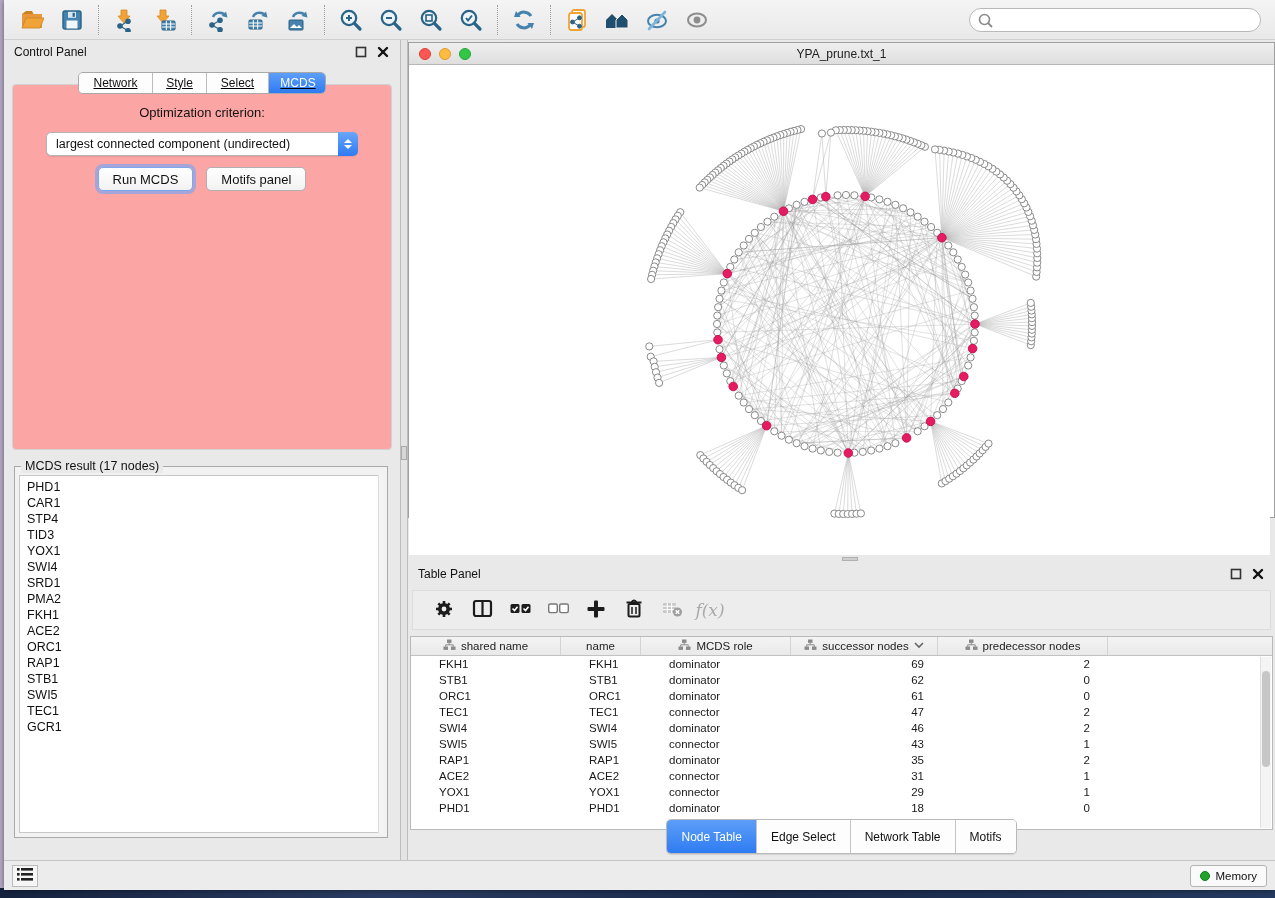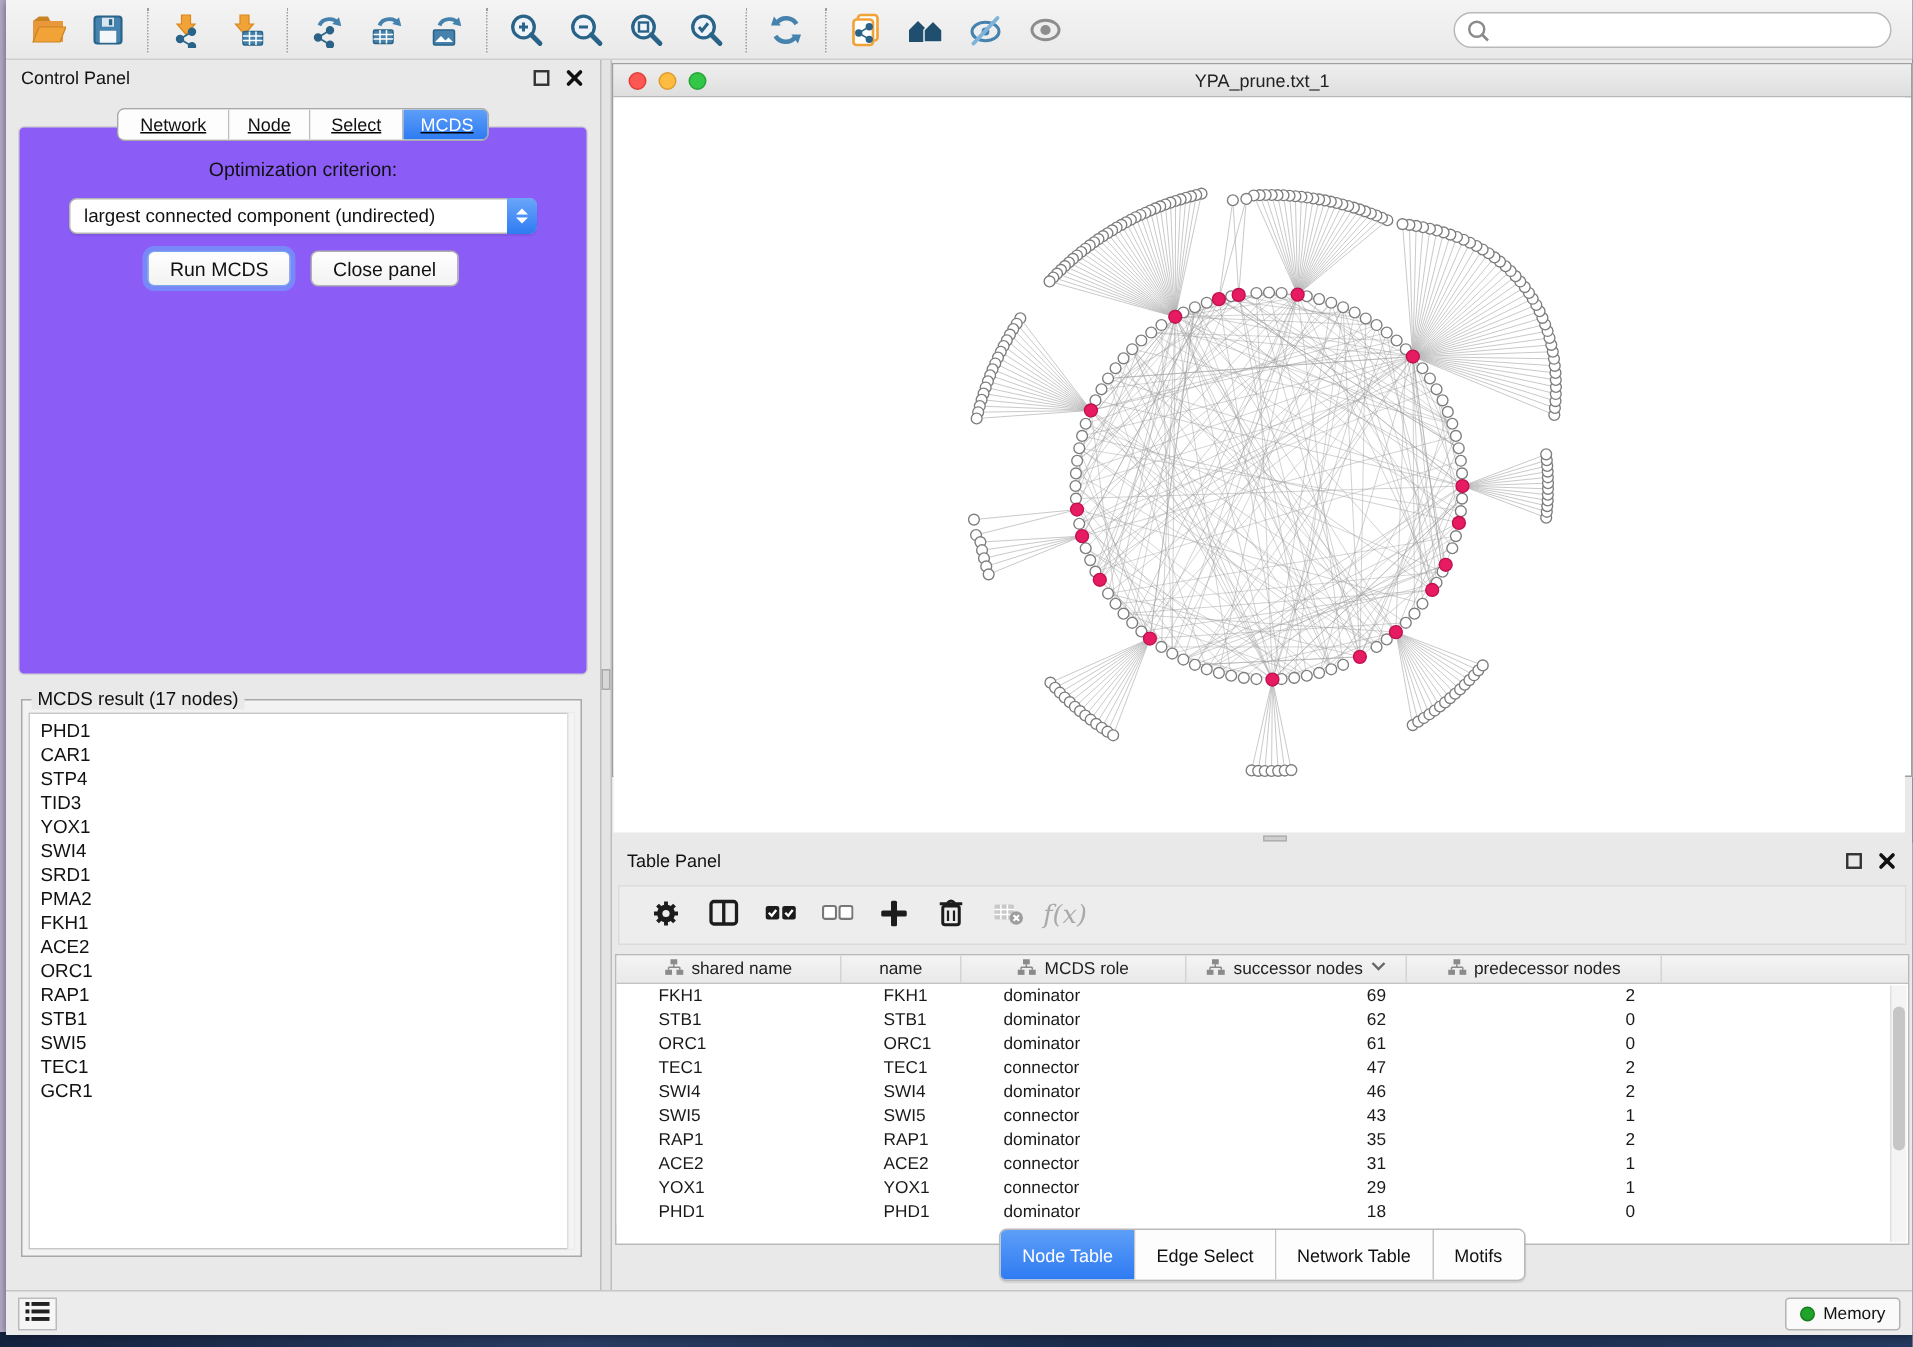--- a/index.html
+++ b/index.html
@@ -35,21 +35,21 @@
   .win-ctl { width:14px; height:14px; display:flex; align-items:center; justify-content:center; cursor:pointer; }
 
   .cp-tabs { display:flex; width:248px; margin:8px auto 0 auto; height:22px;
       border:1px solid #a8a8a8; border-radius:5px; background:#fff; overflow:hidden; position:relative; z-index:2;text-decoration:underline; }
   .cp-tab { flex:none; display:flex; align-items:center; justify-content:center; font-size:12px;
       color:#111; border-right:1px solid #bcbcbc; cursor:pointer; background:#fdfdfd; }
   .cp-tab:last-child { border-right:none; }
   .cp-tab.selected { background:linear-gradient(#5d9ef8,#2e7bf2); color:#fff; }
 
   .cp-inner { position:absolute; left:8px; right:8px; top:44px; height:366px;
-      background:#8b5cf6; border:1px solid #d2d2d2; border-radius:4px; }
+      background:#fca5a5; border:1px solid #d2d2d2; border-radius:4px; }
   .opt-label { text-align:center; margin-top:20px; font-size:13px; color:#111; }
   .dropdown { position:relative; width:312px; height:24px; margin:12px auto 0 auto; background:#fff;
       border:1px solid #b5b5b5; border-radius:5px; display:flex; align-items:center; cursor:pointer;
       box-shadow:0 1px 1px rgba(0,0,0,.08); }
   .dropdown-value { flex:1; font-size:12.5px; padding-left:9px; color:#111; white-space:nowrap; }
   .dropdown-stepper { width:20px; height:24px; margin:-1px -1px -1px 0; border-radius:0 5px 5px 0;
       background:linear-gradient(#6aa6f9,#2e7bf2); display:flex; flex-direction:column;
       align-items:center; justify-content:center; gap:2px; }
   .tri-up { width:0;height:0;border-left:4px solid transparent;border-right:4px solid transparent;border-bottom:4px solid #fff; }
   .tri-down { width:0;height:0;border-left:4px solid transparent;border-right:4px solid transparent;border-top:4px solid #fff; }
@@ -349,37 +349,37 @@
               <svg width="12" height="12" viewBox="0 0 12 12" xmlns="http://www.w3.org/2000/svg">
                 <line x1="2" y1="2" x2="10" y2="10" stroke="#111" stroke-width="2.4" stroke-linecap="round"></line>
                 <line x1="10" y1="2" x2="2" y2="10" stroke="#111" stroke-width="2.4" stroke-linecap="round"></line>
               </svg>
             </span>
         </span>
       </div>
 
       <div class="cp-tabs" id="cp-tabs">
           <div class="cp-tab" style="width: 74px;">Network</div>
-          <div class="cp-tab" style="width: 54px;">Node</div>
+          <div class="cp-tab" style="width: 54px;">Style</div>
           <div class="cp-tab" style="width: 62px;">Select</div>
           <div class="cp-tab selected" style="width: 58px;">MCDS</div>
         </div>
 
       <div class="cp-inner">
         <div class="opt-label">Optimization criterion:</div>
         <div class="dropdown">
           <span class="dropdown-value">largest connected component (undirected)</span>
           <span class="dropdown-stepper">
             <span class="tri-up"></span>
               <span class="tri-down"></span>
           </span>
         </div>
         <div class="btn-row">
           <button class="mac-btn focused">Run MCDS</button>
-          <button class="mac-btn">Close panel</button>
+          <button class="mac-btn">Motifs panel</button>
         </div>
       </div>
 
       <div class="mcds-fieldset">
         <span class="mcds-legend">MCDS result (17 nodes)</span>
         <div class="mcds-list" id="mcds-list">
             <div class="mcds-item">PHD1</div>
             <div class="mcds-item">CAR1</div>
             <div class="mcds-item">STP4</div>
             <div class="mcds-item">TID3</div>

